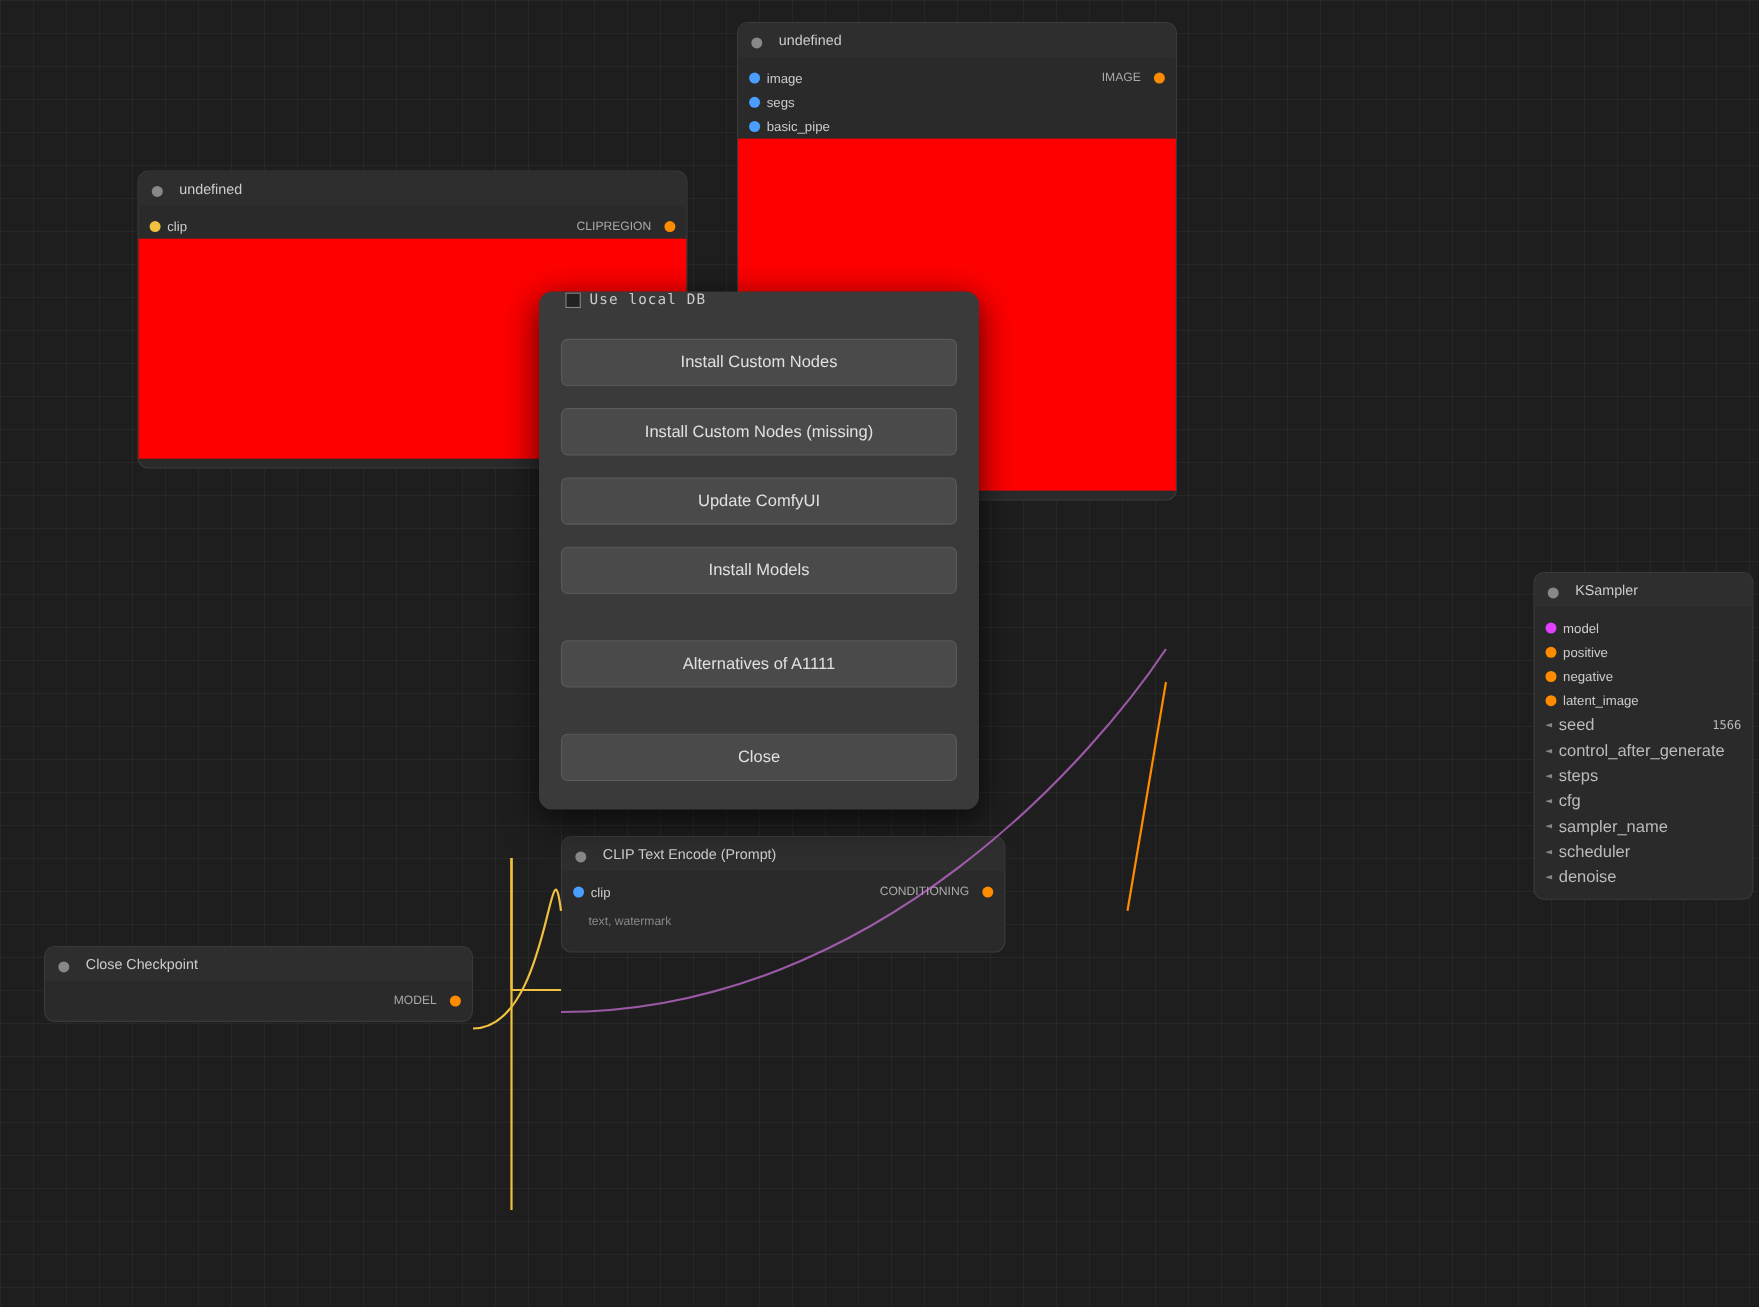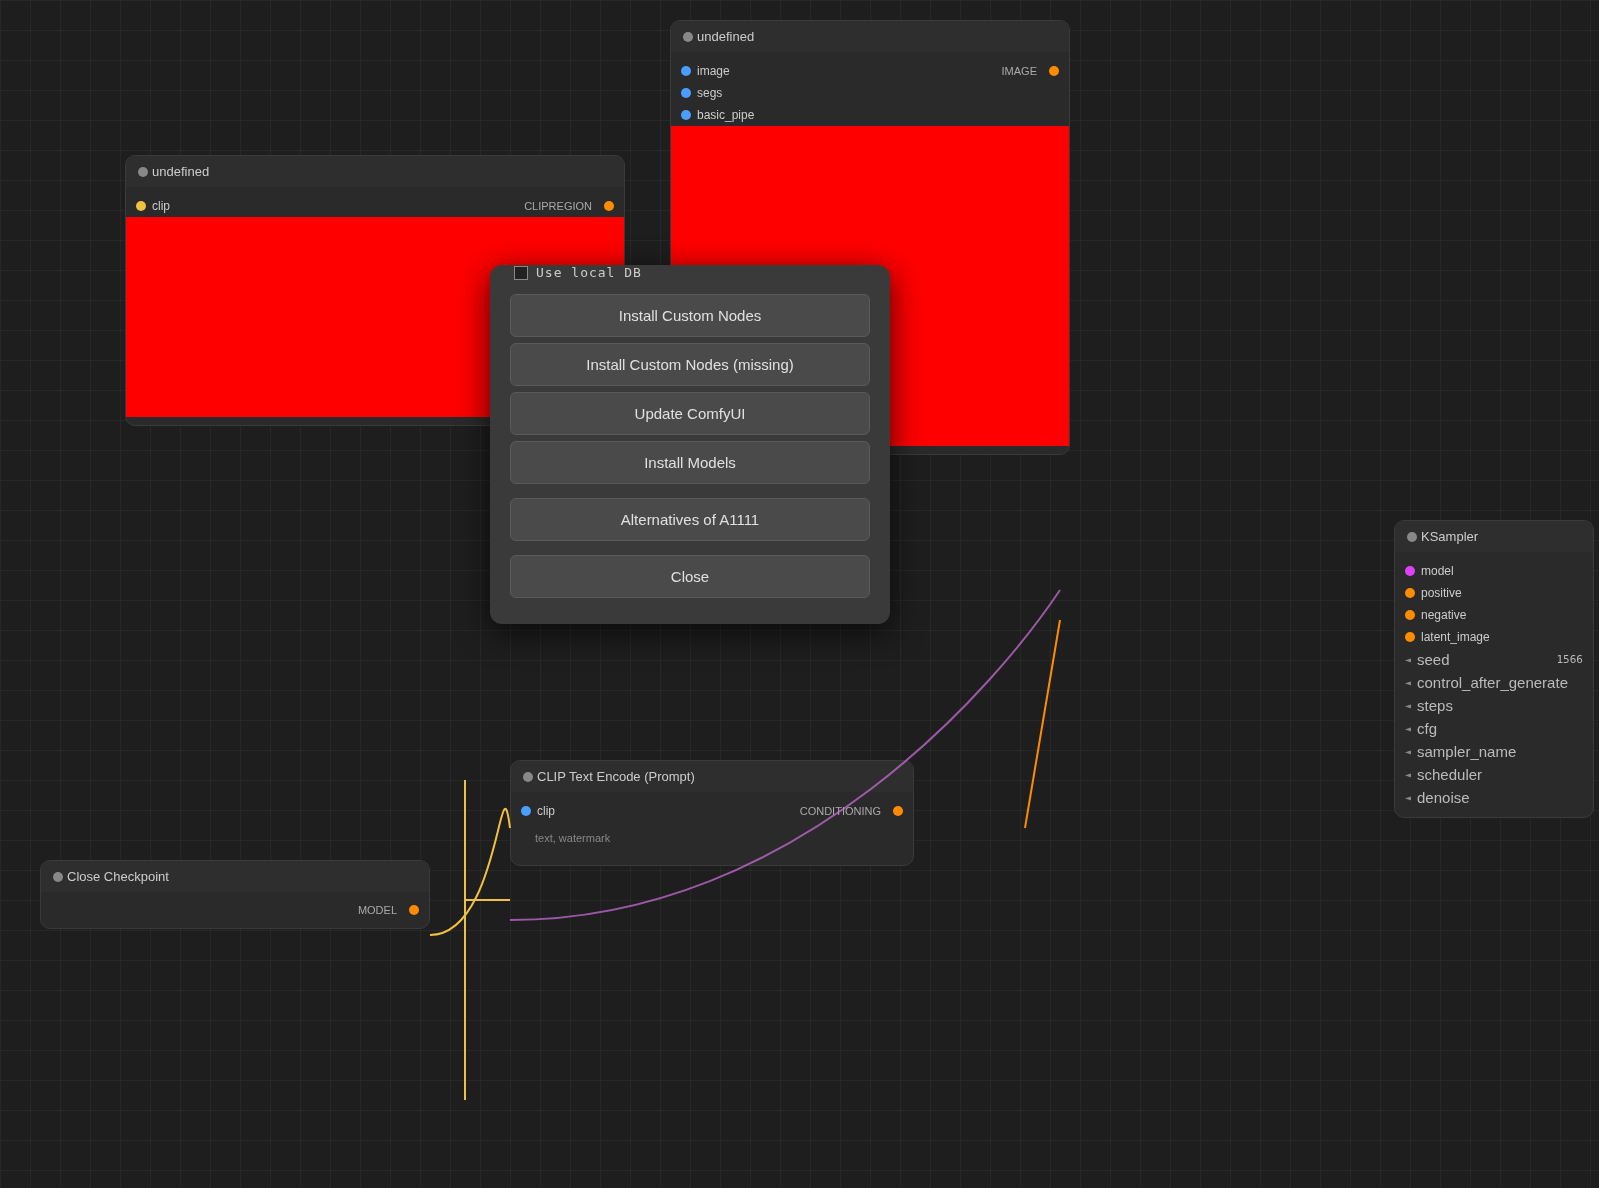--- a/index.html
+++ b/index.html
@@ -28,25 +28,25 @@
     .node {
       position: absolute;
       border-radius: 10px;
       background-color: #2a2a2a;
       border: 1px solid #3a3a3a;
       min-width: 200px;
     }
 
     .node-header {
       display: flex;
-      align-items: center;
+      align-items: flex-end;
       padding: 8px 12px;
       background-color: #2e2e2e;
       border-radius: 10px 10px 0 0;
-      gap: 4px;
+      gap: 15px;
     }
 
     .node-dot {
       width: 10px;
       height: 10px;
       border-radius: 50%;
       background-color: #888;
       flex-shrink: 0;
     }
 
@@ -185,21 +185,21 @@
       color: #ffffff;
       font-size: 22px;
       font-family: monospace;
       letter-spacing: 2px;
     }
 
     .modal-body {
       padding: 0 20px;
       display: flex;
       flex-direction: column;
-      gap: 0;
+      gap: 14px;
     }
 
     .modal-checkbox-row {
       display: flex;
       align-items: center;
       gap: 8px;
       margin-bottom: 14px;
       padding-left: 4px;
     }
 

